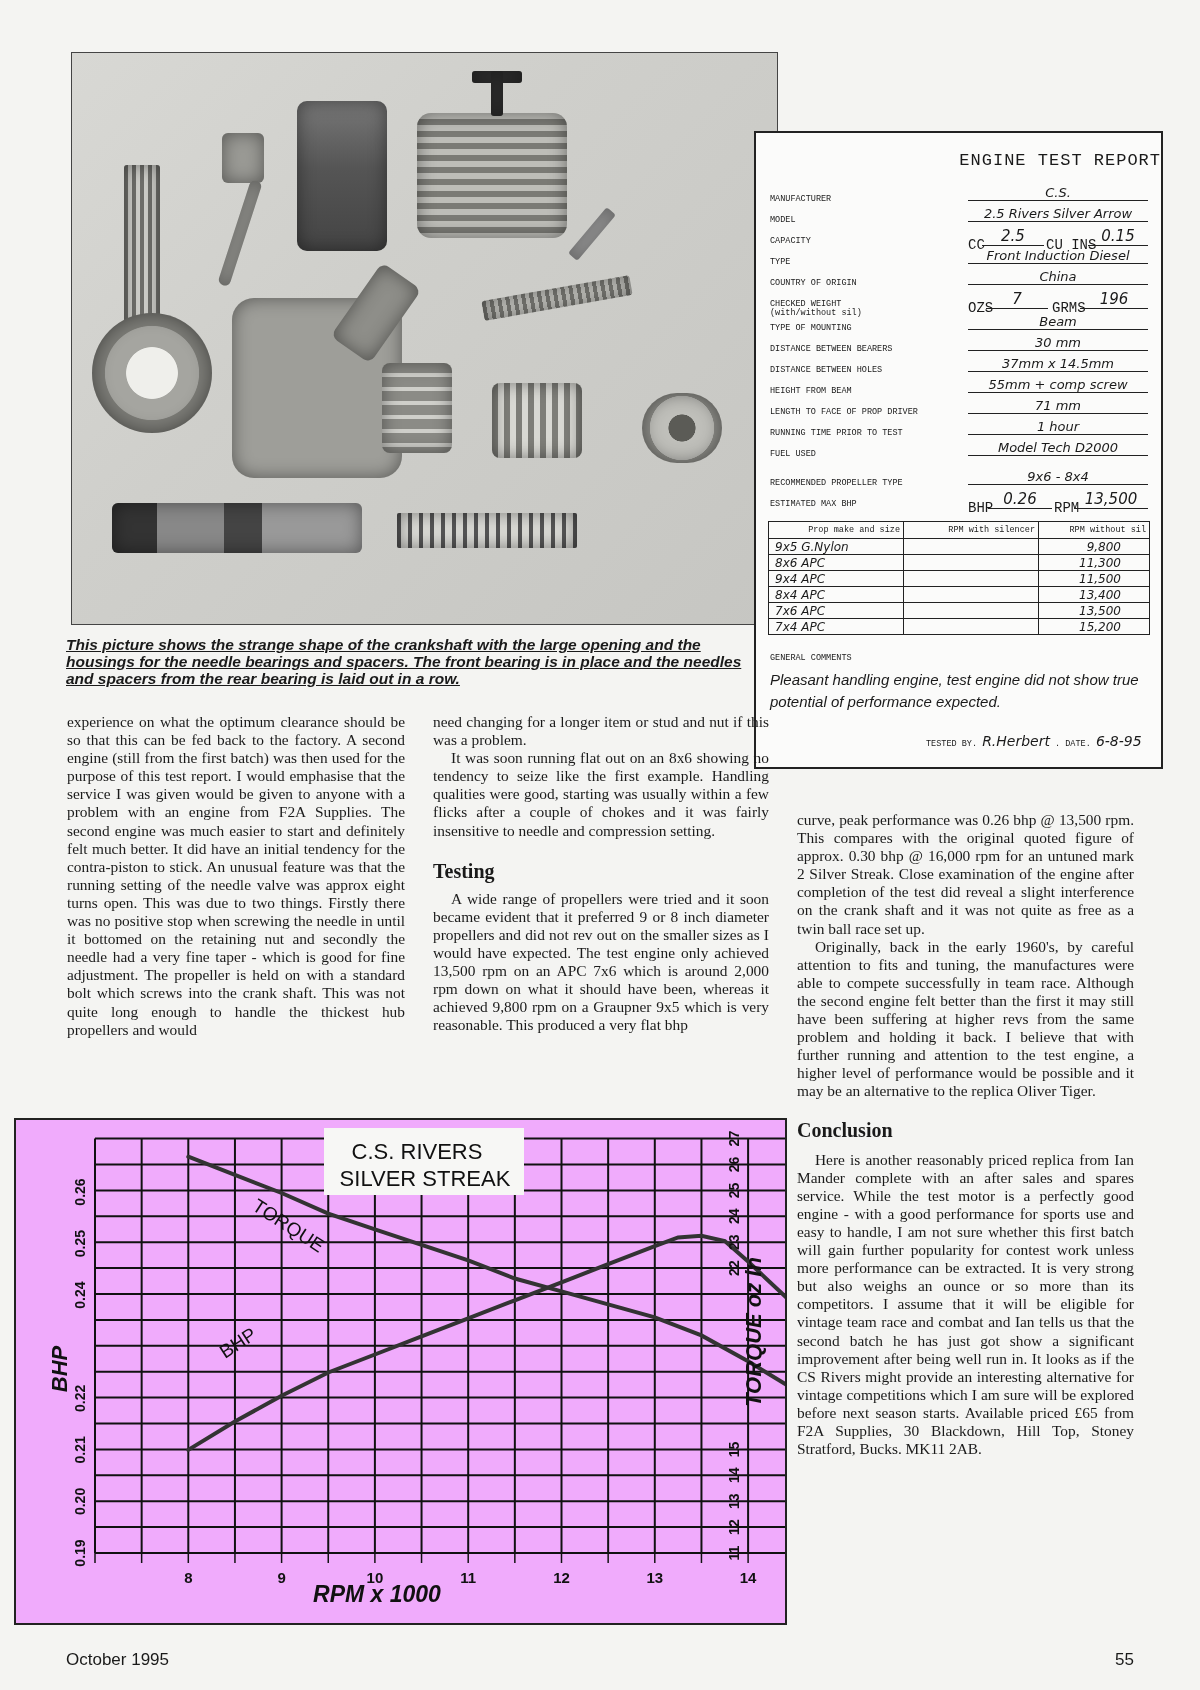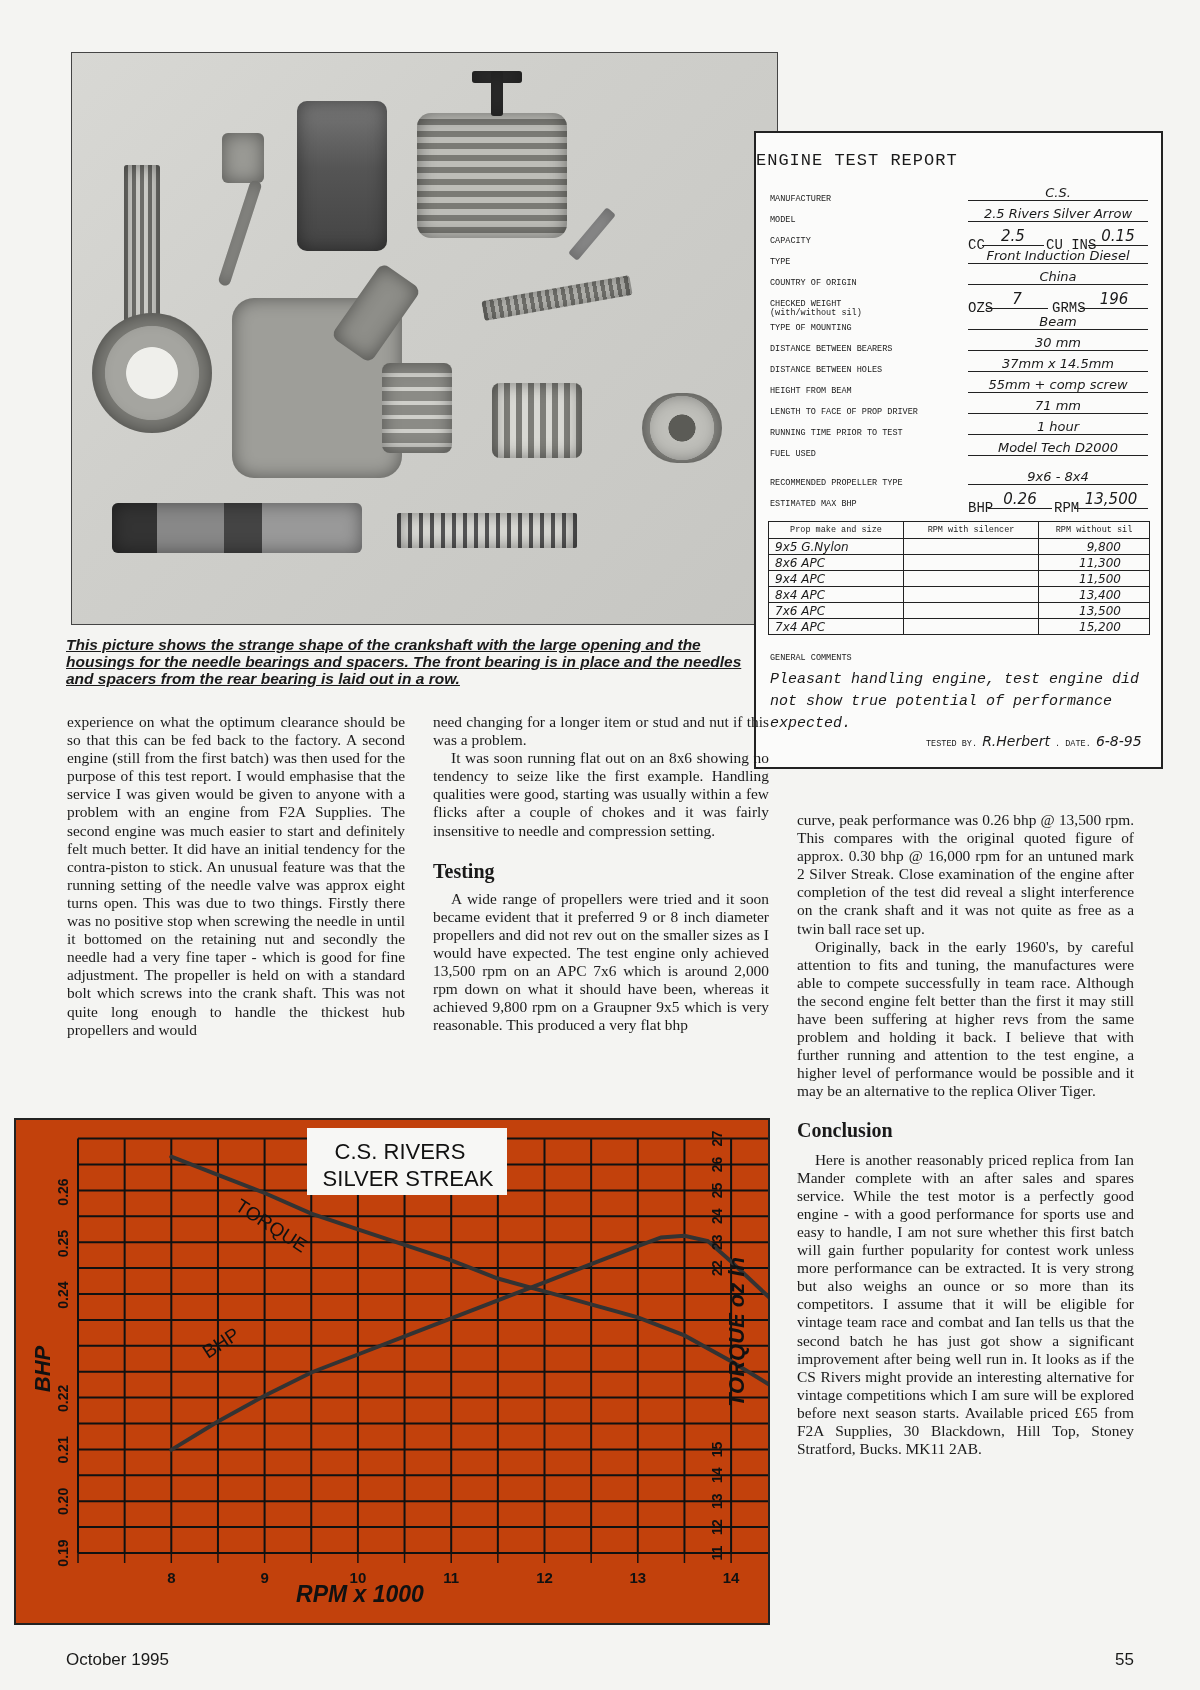--- a/index.html
+++ b/index.html
@@ -4,41 +4,41 @@
 <style>
   html,body{margin:0;padding:0;}
   body{width:1200px;height:1690px;background:#f4f4f2;position:relative;overflow:hidden;font-family:"Liberation Serif","DejaVu Serif",serif;color:#1a1a1a;}
   .abs{position:absolute;}
   
   .photo{left:71px;top:52px;width:705px;height:571px;background:linear-gradient(135deg,#d8d8d4 0%,#cfcfcb 40%,#c6c6c2 100%);border:1px solid #444;overflow:hidden;}
   .photo .part{position:absolute;background:#8d8d88;border-radius:8px;box-shadow:inset 0 0 18px rgba(0,0,0,.45);}
   .caption{left:66px;top:636px;width:680px;font-family:"Liberation Sans","DejaVu Sans",sans-serif;font-weight:bold;font-style:italic;font-size:15.5px;line-height:17px;text-decoration:underline;}
   
   .report{left:754px;top:131px;width:405px;height:634px;background:#fbfbfa;border:2px solid #222;font-family:"Liberation Mono","DejaVu Sans Mono",monospace;}
-  .report h2{margin:0;position:absolute;top:18px;left:0;width:100%;text-align:left;font-weight:normal;font-size:17px;letter-spacing:1px;}
+  .report h2{margin:0;position:absolute;top:18px;left:0;width:100%;text-align:right;font-weight:normal;font-size:17px;letter-spacing:1px;}
   .frow{position:absolute;left:14px;width:380px;height:16px;font-size:8.5px;}
   .frow .lbl{position:absolute;left:0;top:4px;white-space:pre;line-height:9px;}
   .frow .val{position:absolute;left:198px;width:180px;top:-6px;border-bottom:1px solid #222;font-family:"DejaVu Sans",sans-serif;font-size:13px;text-align:center;font-style:italic;}
   .frow .sub{position:absolute;font-size:14px;top:4px;}
   .frow .sv{position:absolute;top:-6px;font-family:"DejaVu Sans",sans-serif;font-size:15px;border-bottom:1px solid #222;text-align:center;font-style:italic;}
   .ptable{position:absolute;left:12px;top:388px;width:382px;border-collapse:collapse;font-size:8.5px;}
-  .ptable th{border:1px solid #222;font-weight:normal;text-align:center;padding:3px 3px;height:10px;}
+  .ptable th{border:1px solid #222;font-weight:normal;text-align:right;padding:3px 3px;height:10px;}
   .ptable td{border:1px solid #222;height:15px;padding:0 6px;font-family:"DejaVu Sans",sans-serif;font-style:italic;font-size:12px;}
   .ptable td.r{text-align:right;padding-right:28px;}
   .gc{position:absolute;left:14px;top:520px;font-size:8.5px;}
-  .comments{position:absolute;left:14px;top:536px;width:380px;font-family:Liberation Mono, monospace;font-style:italic;font-size:15px;line-height:22px;}
+  .comments{position:absolute;left:14px;top:536px;width:380px;font-family:Liberation Sans, sans-serif;font-style:italic;font-size:15px;line-height:22px;}
   .tested{position:absolute;left:170px;top:600px;font-size:8.5px;}
   .tested .h{font-family:"DejaVu Sans",sans-serif;font-style:italic;font-size:14px;}
   
   .col{font-size:15.4px;line-height:18.1px;text-align:justify;}
   .col p{margin:0;text-indent:0;}
   .col p.ind{text-indent:18px;}
   .col h3{font-size:20px;margin:0;font-weight:bold;}
   
-  .chartbox{left:14px;top:1118px;width:752px;height:503px;border:2px solid #222;background:#c2410c;}
+  .chartbox{left:14px;top:1118px;width:752px;height:503px;border:2px solid #222;background:#f0abfc;padding-left:17px;}
   svg text{font-family:"Liberation Sans","DejaVu Sans",sans-serif;}
   .footer{font-family:"Liberation Sans","DejaVu Sans",sans-serif;font-size:17px;}
 </style>
 </head>
 <body>
 
 <div class="abs photo" title="Disassembled C.S. Rivers 2.5 Silver Arrow diesel engine parts: bolts, piston with con-rod, cylinder liner, finned head with T-bar compression screw, needle valve, crankcase, crankshaft, bearing housings, needle rollers and spacers">
 
   <div class="part" style="left:52px;top:112px;width:36px;height:170px;background:repeating-linear-gradient(90deg,#6f6f6b 0 4px,#cfcfca 4px 8px);border-radius:3px;"></div>
 

